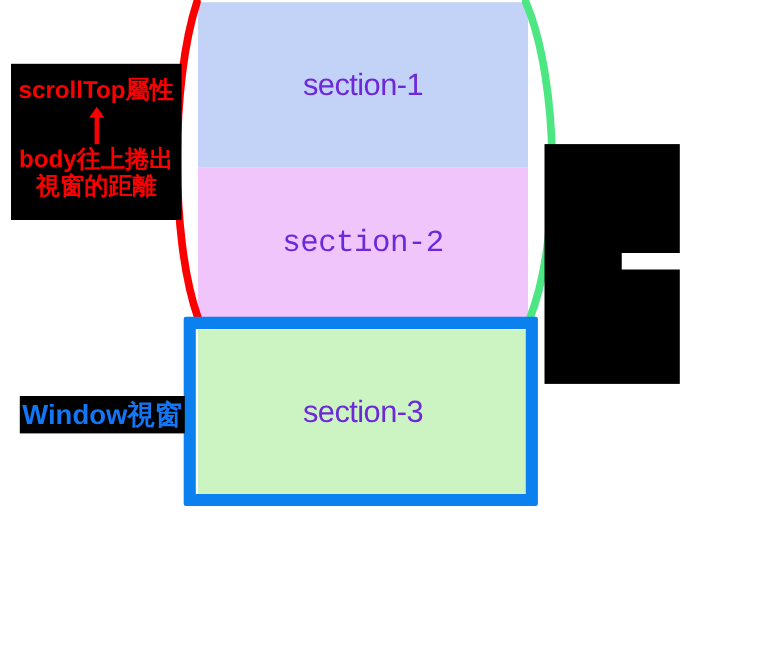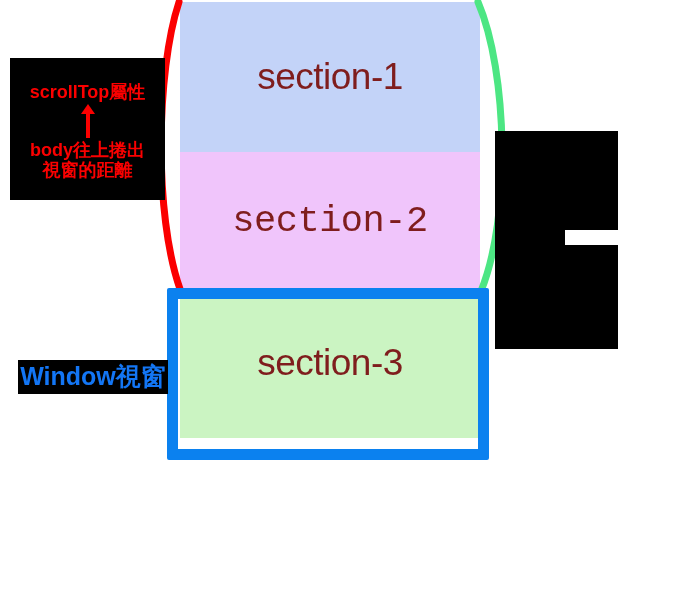--- a/index.html
+++ b/index.html
@@ -19,30 +19,30 @@
   }
 
   
   .section {
     position: absolute;
     left: 180px;
     width: 300px;
     display: flex;
     align-items: center;
     justify-content: center;
-    color: #7f1d1d;
-    font-size: 37px;
+    color: #6d28d9;
+    font-size: 28px;
     font-weight: 400;
     letter-spacing: -0.5px;
     box-sizing: border-box;
   }
   #section-1 { top: 2px;   height: 150px; background: #c3d3f8; }
   #section-2 { top: 152px; height: 138px; background: #f0c5fb; font-family: Liberation Mono, monospace; }
   #section-3 {
-    top: 288px;
+    top: 300px;
     height: 150px;
     background: #cbf4c2;
     left: 180px;
     width: 300px;
   }
   #section-4 { top: 472px; height: 130px; background: #fbdf9e; }
 
   
   #window-frame {
     position: absolute;
@@ -74,24 +74,24 @@
     background: #000000;
     box-sizing: border-box;
     z-index: 8;
   }
 
   #callout-scrolltop {
     left: 10px;
     top: 58px;
     width: 155px;
     height: 142px;
-    padding-top: 24px;
+    padding-top: 12px;
     text-align: center;
     color: #fb0000;
-    font-size: 18px;
+    font-size: 22px;
     font-weight: 700;
     line-height: 1.12;
   }
   #callout-scrolltop .ln { display: block; white-space: nowrap; }
   #callout-scrolltop .arrow-up {
     display: block;
     margin: 2px auto 2px auto;
     width: 14px;
     height: 34px;
     position: relative;

